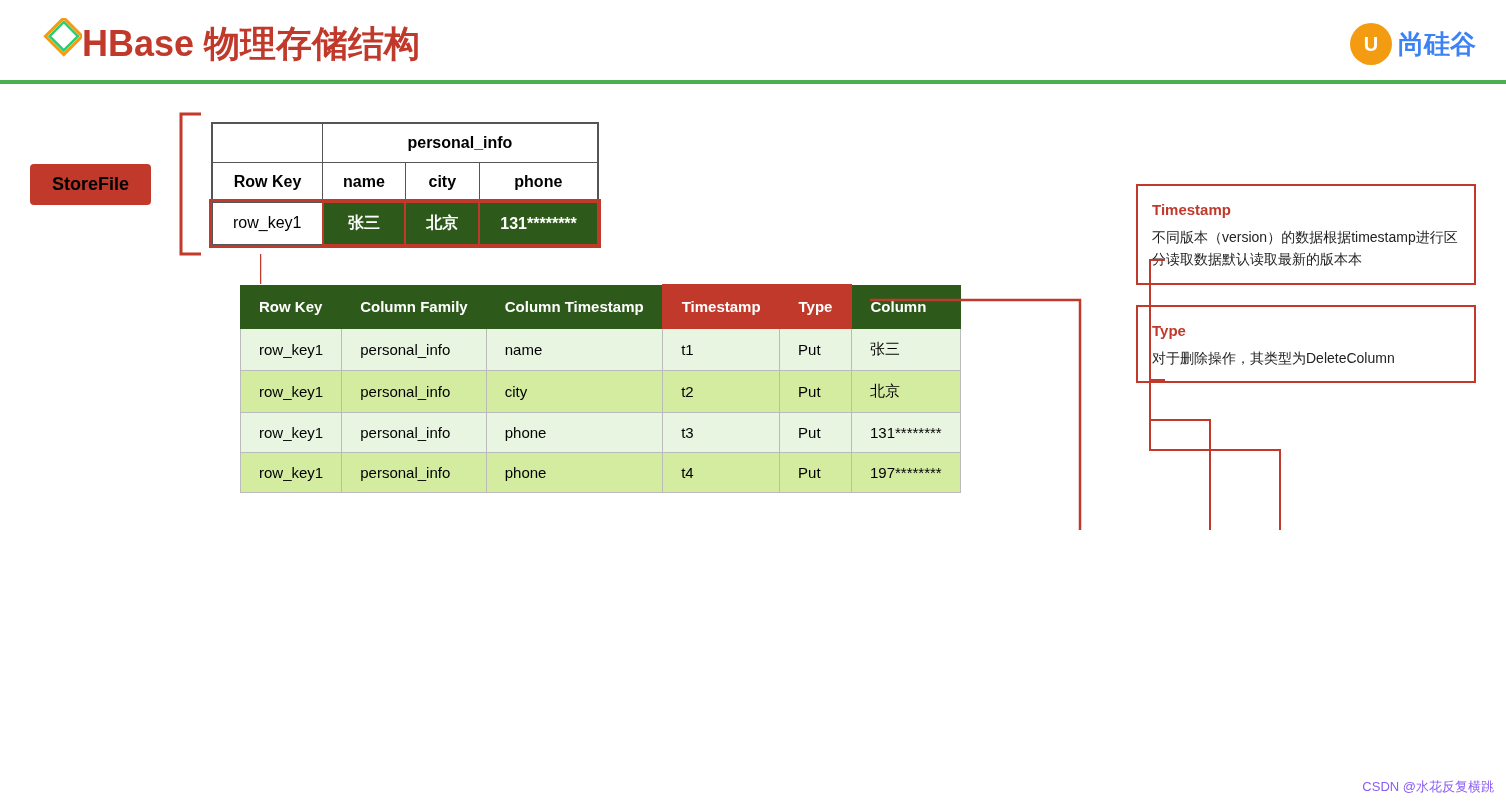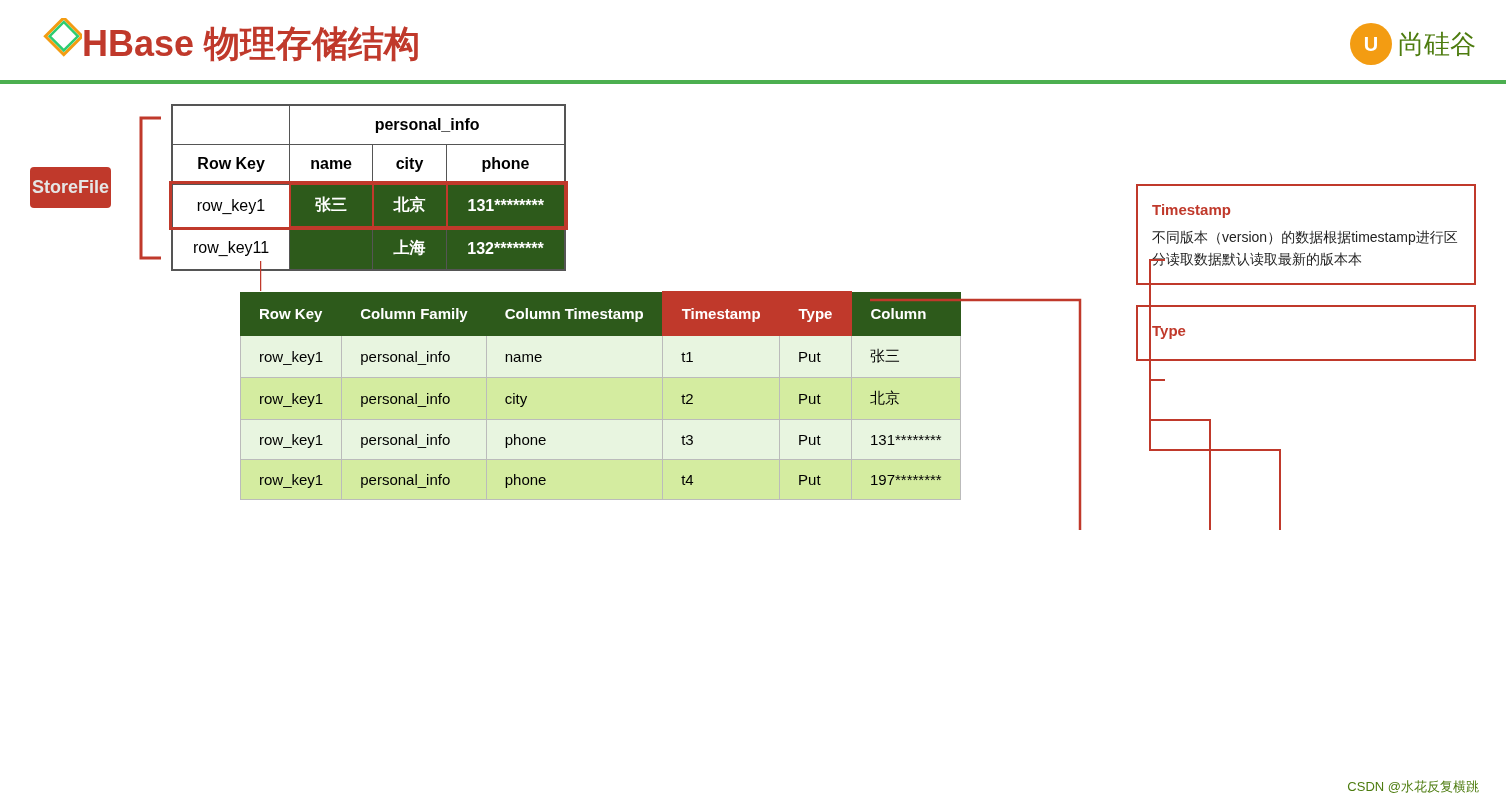--- a/index.html
+++ b/index.html
@@ -45,22 +45,22 @@
       background: #f39c12;
       display: flex;
       align-items: center;
       justify-content: center;
       color: #fff;
       font-size: 20px;
       font-weight: bold;
     }
     .brand-text {
       font-size: 26px;
-      font-weight: normal;
-      color: #4d7c0f;
+      font-weight: bold;
+      color: #3b82f6;
     }
 
     
     .main {
       display: flex;
       padding: 20px 30px;
       gap: 20px;
       position: relative;
     }
 
@@ -75,24 +75,24 @@
     
     .logical-area {
       display: flex;
       align-items: center;
       gap: 0;
       position: relative;
     }
 
     .storefile-label {
       background: #c0392b;
-      color: #e5e5e5;
+      color: #000000;
       font-weight: bold;
       font-size: 18px;
-      padding: 10px 2px;
+      padding: 10px 22px;
       border-radius: 4px;
       white-space: nowrap;
       margin-right: 20px;
     }
 
     .logical-table {
       border-collapse: collapse;
       border: 2px solid #555;
       font-size: 16px;
     }
@@ -166,23 +166,23 @@
       margin-bottom: 4px;
     }
     .annotation-box .ann-body {
       color: #222;
     }
 
     
     .watermark {
       position: absolute;
       bottom: 8px;
-      right: 27px;
+      right: 12px;
       font-size: 13px;
-      color: #4d7c0f;
+      color: #8b5cf6;
     }
   </style>
 </head>
 <body>
 
 <div class="header">
   <div class="header-left">
 
     <svg class="logo-diamond" viewBox="0 0 52 52" fill="none">
       <rect x="13" y="2" width="26" height="26" transform="rotate(45 26 26)" stroke="#f39c12" stroke-width="3" fill="none"></rect>
@@ -224,26 +224,20 @@
         </thead>
         <tbody>
 
           <tr style="outline: 3px solid #c0392b;">
             <td class="row-key-cell">row_key1</td>
             <td class="data-cell" style="border: 2px solid #c0392b;">张三</td>
             <td class="data-cell" style="border: 2px solid #c0392b;">北京</td>
             <td class="data-cell" style="border: 2px solid #c0392b;">131********</td>
           </tr>
 
-          <tr>
-            <td class="row-key-cell">row_key11</td>
-            <td class="empty-cell"></td>
-            <td class="data-cell">上海</td>
-            <td class="data-cell">132********</td>
-          </tr>
 
         </tbody>
       </table>
     </div>
 
     <div style="margin-left: 110px; position: relative;">
 
       <svg width="60" height="30" style="position:absolute; top:-30px; left:120px;">
         <path d="M0,0 L0,30" stroke="#c0392b" stroke-width="2.5" fill="none" stroke-dasharray="none"></path>
       </svg>
@@ -297,20 +291,21 @@
     </div>
   </div>
 
   <div class="right-annotations">
     <div class="annotation-box">
       <div class="ann-title">Timestamp</div>
       <div class="ann-body">不同版本（version）的数据根据timestamp进行区分读取数据默认读取最新的版本本</div>
     </div>
     <div class="annotation-box">
       <div class="ann-title">Type</div>
+      <div class="ann-body">对于删除操作，其类型为DeleteColumn</div>
     </div>
   </div>
 
 </div>
 
 <div class="watermark">CSDN @水花反复横跳</div>
 
 <svg style="position:absolute;top:0;left:0;width:1506px;height:804px;pointer-events:none;">
 
   <path d="M870,300 L1080,300 L1080,530" stroke="#c0392b" stroke-width="2.5" fill="none"></path>

